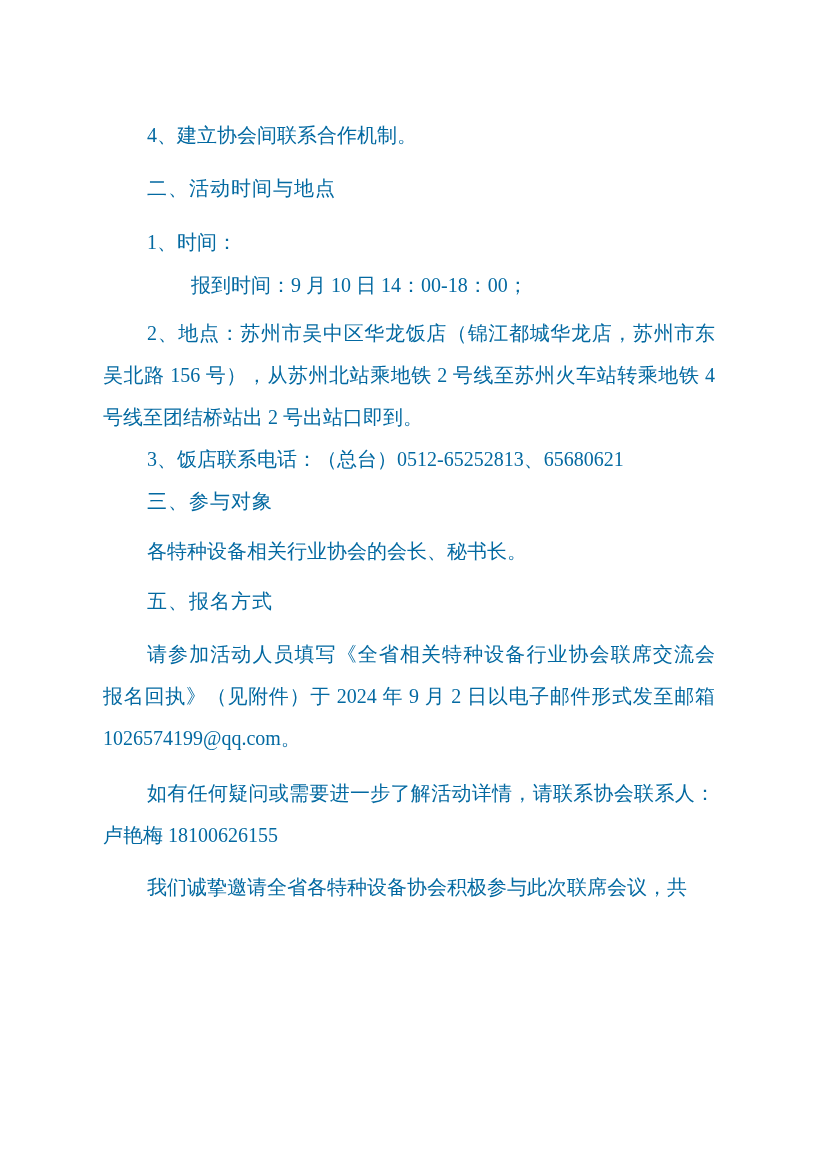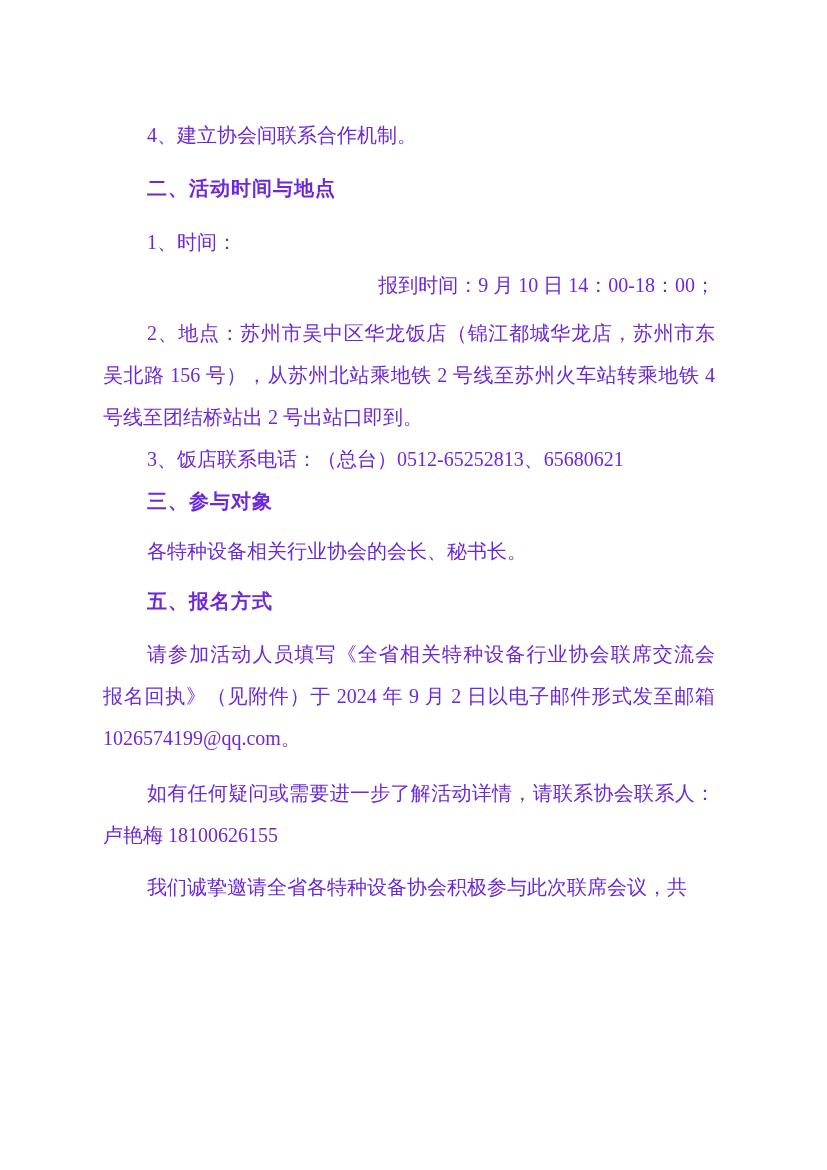--- a/index.html
+++ b/index.html
@@ -6,43 +6,43 @@
     margin: 0;
     padding: 0;
     background: #ffffff;
   }
   .page {
     position: relative;
     width: 827px;
     height: 1170px;
     background: #ffffff;
     overflow: hidden;
-    color: #6d28d9;
+    color: #0369a1;
     font-family: "Liberation Serif", "DejaVu Serif", serif;
   }
   .content {
     position: absolute;
     left: 103px;
     top: 114px;
     width: 612px;
   }
   .ln {
     font-size: 20px;
     line-height: 42px;
     white-space: normal;
     text-align: left;
     margin: 0;
   }
   .hd {
     font-family: "Liberation Sans", "DejaVu Sans", sans-serif;
-    font-weight: 700;
+    font-weight: 400;
     letter-spacing: 1px;
   }
   .ind2 { text-indent: 44px; }
-  .ind4 { text-indent: 88px; text-align: right; }
+  .ind4 { text-indent: 88px; }
   .just {
     text-align: justify;
     text-align-last: justify;
   }
   .mt1  { margin-top: 1px; }
   .mt6  { margin-top: 6px; }
   .mt8  { margin-top: 8px; }
   .mt10 { margin-top: 10px; }
   .mt11 { margin-top: 11px; }
   .mt12 { margin-top: 12px; }

